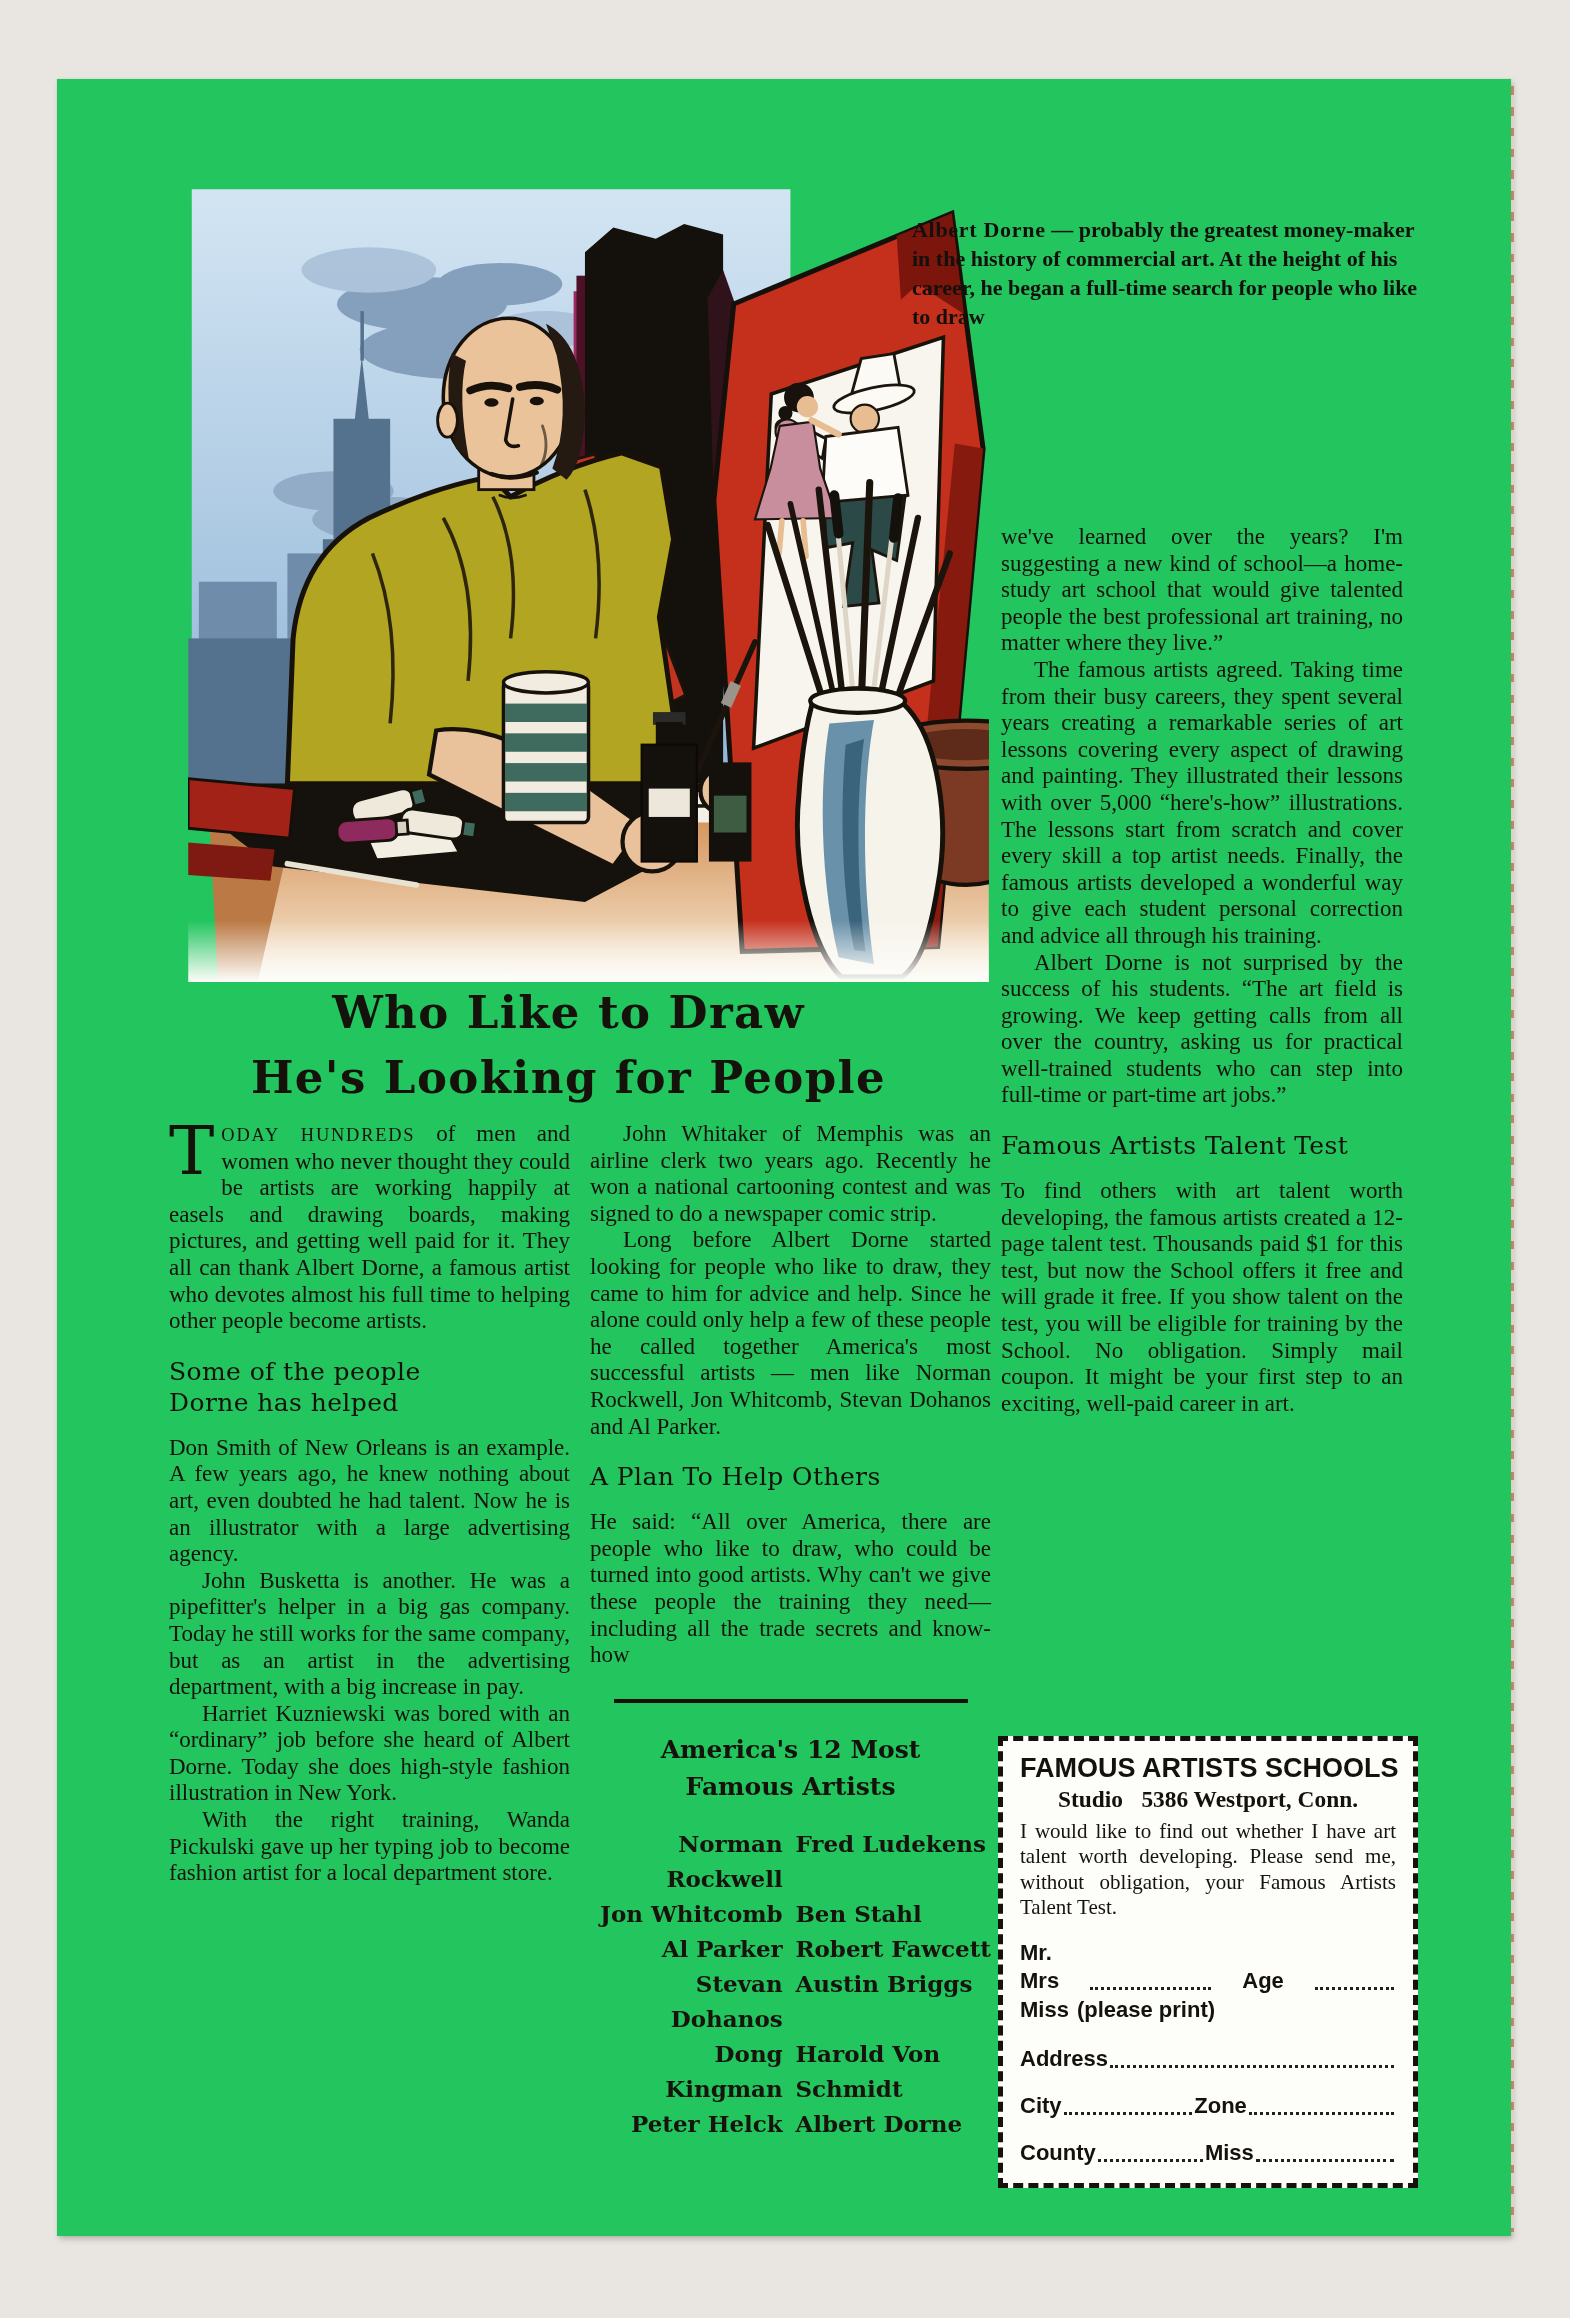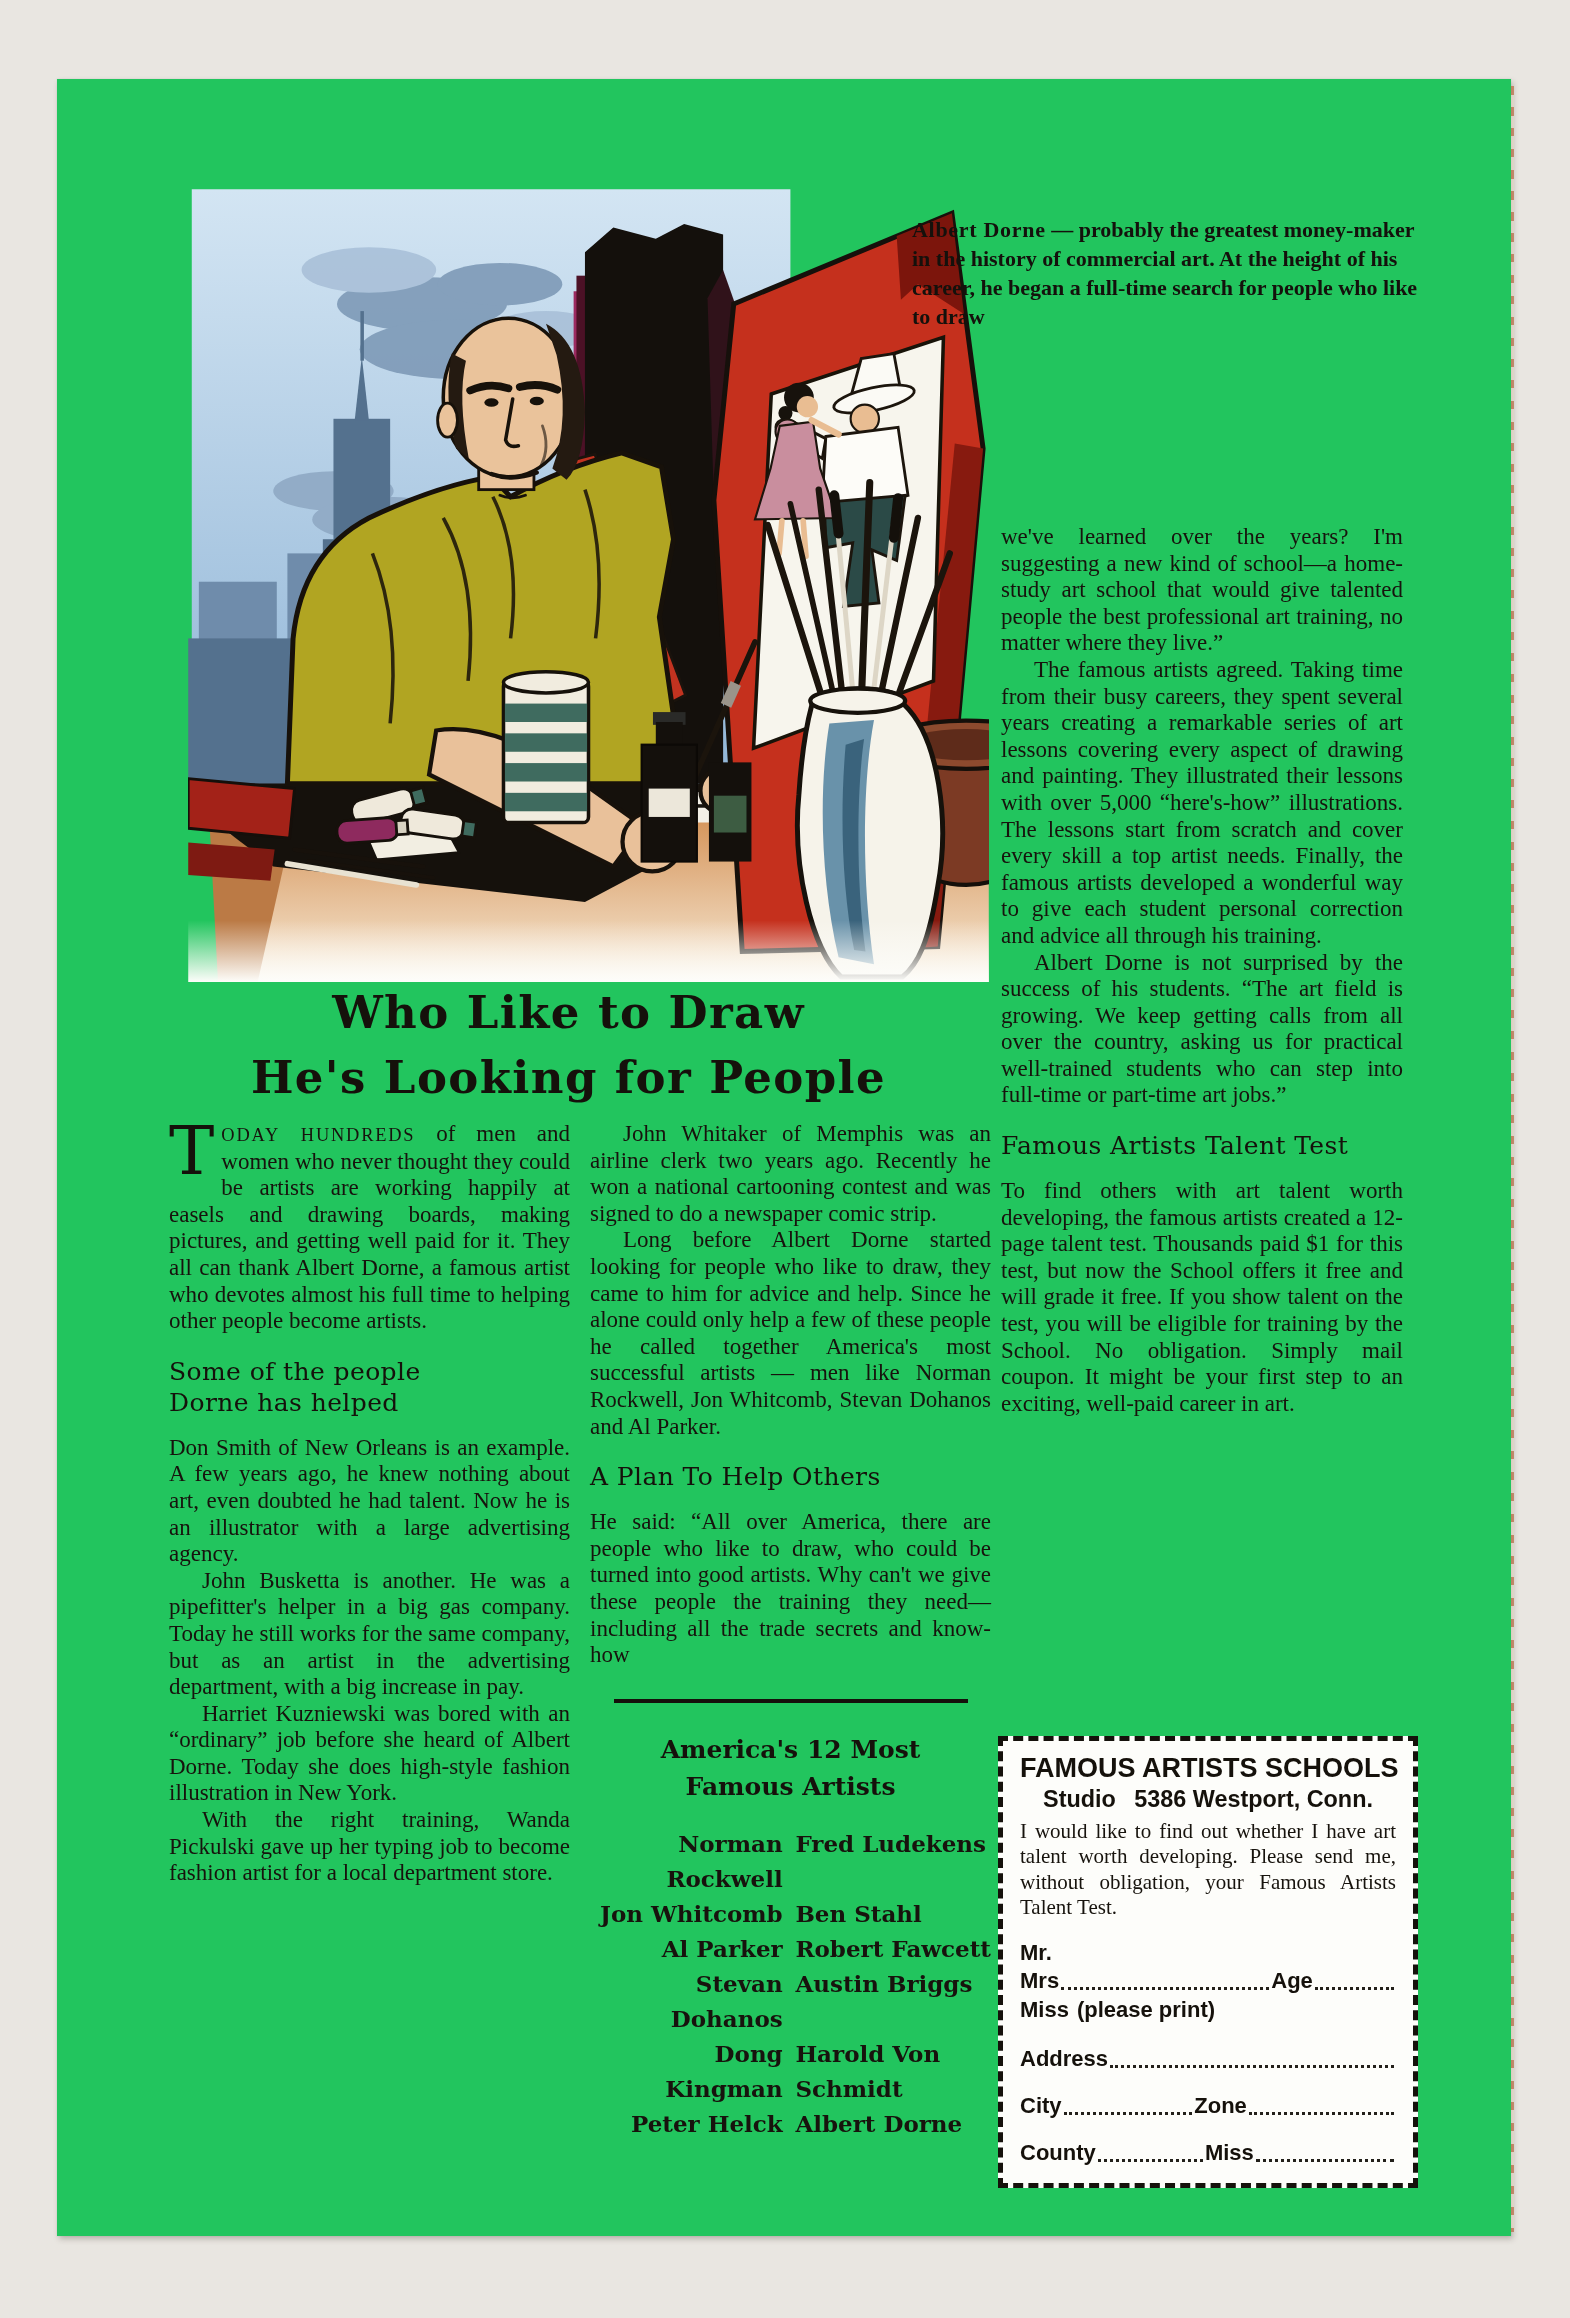--- a/index.html
+++ b/index.html
@@ -68,38 +68,38 @@
   
   .coupon{
     position:absolute;left:941px;top:1657px;width:420px;box-sizing:border-box;
     border:5px dashed #15110b;padding:11.3px 17px 18.4px;background:#fdfdfa;
   }
   .coupon-title{
     font-family:"Liberation Sans","DejaVu Sans",sans-serif;font-weight:bold;
     font-size:27px;line-height:33px;text-align:center;white-space:nowrap;color:#15110b;
   }
   .coupon-studio{
-    font-family:Liberation Sans, sans-serif;font-weight:bold;
+    font-family:Liberation Serif, serif;font-weight:bold;
     font-size:23.4px;line-height:28px;text-align:center;color:#15110b;
   }
   .coupon-studio .sp{display:inline-block;width:18.4px;}
   .coupon-body{
     font-size:21px;line-height:25.5px;text-align:justify;margin-top:5.7px;color:#17130d;
   }
   .cform{
     font-family:"Liberation Sans","DejaVu Sans",sans-serif;font-weight:bold;
     font-size:22px;line-height:24px;color:#15110b;
   }
   .frow{display:flex;align-items:flex-end;}
   .fill{flex:1 1 auto;border-bottom:3.5px dotted #23201a;margin:0 2.1px 3.5px;height:1.4px;}
   .fill.age{flex:0 0 79px;}
   .fill.zone{flex:0 0 145px;}
   .fill.state{flex:0 0 138px;}
   .row-mr{margin-top:20px;}
-  .row-mrs{margin-top:4.3px;}
+  .row-mrs{margin-top:4.3px;gap:29px;}
   .row-miss{margin-top:4.3px;}
   .row-miss .pp{margin-left:8px;}
   .row-address{margin-top:25.5px;}
   .row-city{margin-top:23px;}
   .row-county{margin-top:23px;}
 </style>
 </head>
 <body>
 
 <div class="page">

